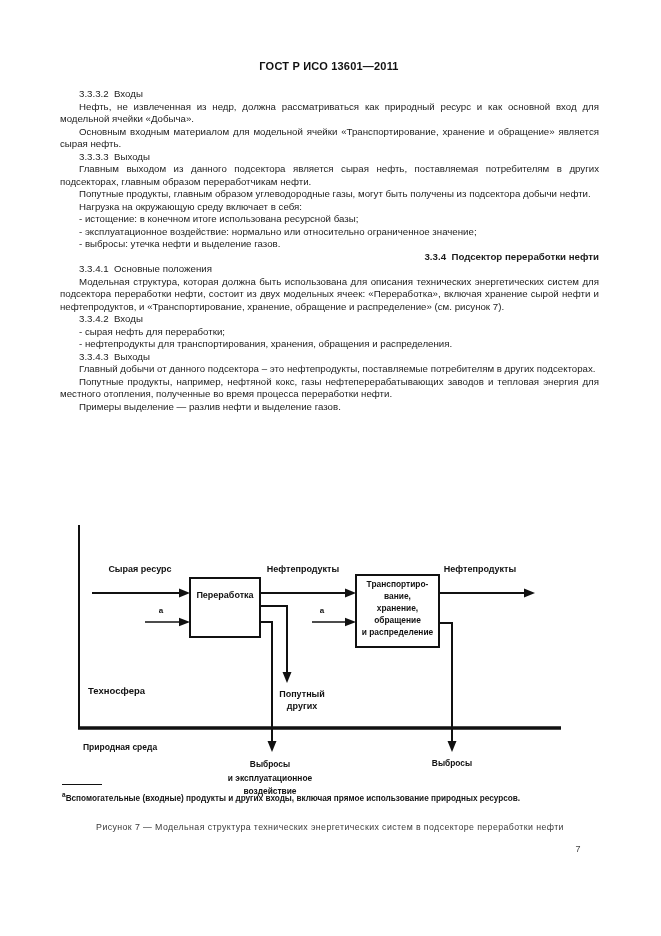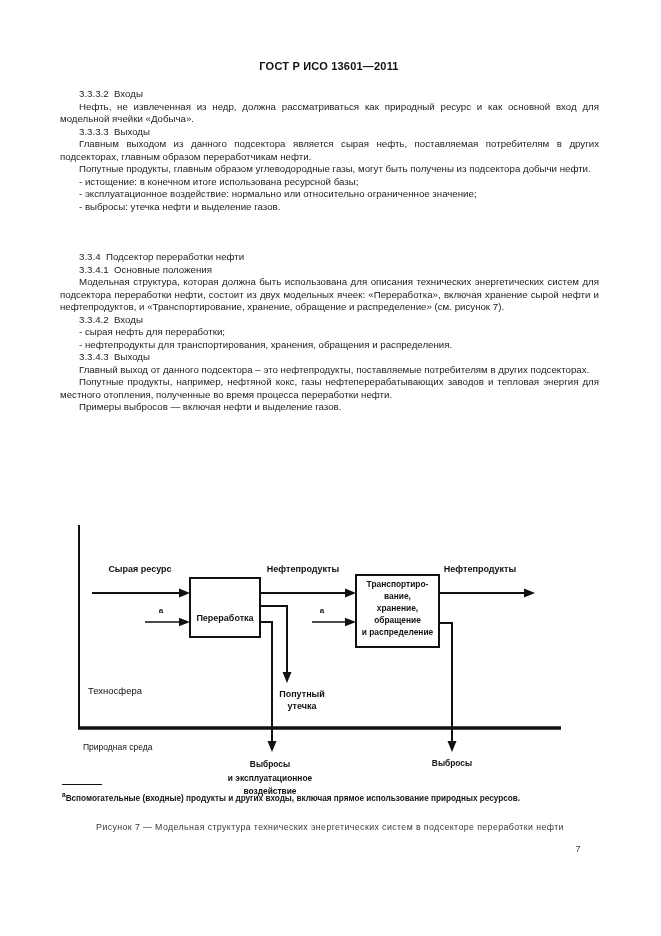--- a/index.html
+++ b/index.html
@@ -10,35 +10,35 @@
   }
   .doc-header{
     position:absolute;top:60px;left:60px;width:538px;
     text-align:center;font-weight:bold;font-size:11px;letter-spacing:.2px;color:#111;
   }
   .text-block{
     position:absolute;left:60px;top:88px;width:539px;
     font-size:9.7px;line-height:12.52px;text-align:justify;color:#1c1c1c;
   }
   .text-block p{margin:0;text-indent:19px;}
-  .text-block p.bold{font-weight:normal;text-align:left;margin-top:38px;}
+  .text-block p.bold{font-weight:bold;text-align:right;}
   .figure{
     position:absolute;left:60px;top:520px;width:540px;height:292px;
   }
   .figure svg{position:absolute;left:0;top:0;}
   .fig-label{
     position:absolute;font-weight:bold;font-size:9px;line-height:11px;color:#111;
     white-space:pre-line;text-align:center;
   }
   .fig-label.small{font-size:8.4px;}
   .fig-box-label{
     position:absolute;display:flex;align-items:center;justify-content:center;
     font-weight:bold;color:#111;text-align:center;white-space:pre-line;
   }
-  .zone-label{position:absolute;font-weight:normal;color:#111;text-align:left;}
+  .zone-label{position:absolute;font-weight:bold;color:#111;text-align:left;}
   .sup-a{font-weight:bold;font-size:8px;color:#111;position:absolute;text-align:center;}
   .footnote{
     position:absolute;left:62px;top:784px;width:520px;font-size:8.2px;font-weight:bold;color:#151515;
   }
   .footnote .rule{width:40px;border-top:1.6px solid #111;margin-bottom:6px;}
   .footnote sup{font-size:6.5px;vertical-align:super;}
   .fig-caption{
     position:absolute;left:60px;top:822px;width:540px;text-align:center;
     font-size:8.8px;letter-spacing:.4px;color:#3a3a3a;
   }
@@ -48,36 +48,38 @@
   }
 </style>
 </head>
 <body>
 
 <div class="doc-header">ГОСТ Р ИСО 13601—2011</div>
 
 <div class="text-block">
   <p>3.3.3.2&nbsp; Входы</p>
   <p>Нефть, не извлеченная из недр, должна рассматриваться как природный ресурс и как основной вход для модельной ячейки «Добыча».</p>
+  <p>Основным входным материалом для модельной ячейки «Транспортирование, хранение и обращение» является сырая нефть.</p>
   <p>3.3.3.3&nbsp; Выходы</p>
   <p>Главным выходом из данного подсектора является сырая нефть, поставляемая потребителям в других подсекторах, главным образом переработчикам нефти.</p>
   <p>Попутные продукты, главным образом углеводородные газы, могут быть получены из подсектора добычи нефти.</p>
+  <p>Нагрузка на окружающую среду включает в себя:</p>
   <p>- истощение: в конечном итоге использована ресурсной базы;</p>
   <p>- эксплуатационное воздействие: нормально или относительно ограниченное значение;</p>
   <p>- выбросы: утечка нефти и выделение газов.</p>
   <p class="bold">3.3.4&nbsp; Подсектор переработки нефти</p>
   <p>3.3.4.1&nbsp; Основные положения</p>
   <p>Модельная структура, которая должна быть использована для описания технических энергетических систем для подсектора переработки нефти, состоит из двух модельных ячеек: «Переработка», включая хранение сырой нефти и нефтепродуктов, и «Транспортирование, хранение, обращение и распределение» (см. рисунок 7).</p>
   <p>3.3.4.2&nbsp; Входы</p>
   <p>- сырая нефть для переработки;</p>
   <p>- нефтепродукты для транспортирования, хранения, обращения и распределения.</p>
   <p>3.3.4.3&nbsp; Выходы</p>
-  <p>Главный выход от данного подсектора – это нефтепродукты, поставляемые потребителям в других подсекторах.</p>
+  <p>Главный добычи от данного подсектора – это нефтепродукты, поставляемые потребителям в других подсекторах.</p>
   <p>Попутные продукты, например, нефтяной кокс, газы нефтеперерабатывающих заводов и тепловая энергия для местного отопления, полученные во время процесса переработки нефти.</p>
-  <p>Примеры выбросов — включая нефти и выделение газов.</p>
+  <p>Примеры выделение — разлив нефти и выделение газов.</p>
 </div>
 
 <div class="figure">
   <svg width="540" height="292" viewBox="0 0 540 292">
 
     <line x1="19" y1="5" x2="19" y2="209" stroke="#111" stroke-width="2"></line>
     <line x1="18" y1="208" x2="501" y2="208" stroke="#111" stroke-width="3.5"></line>
 
     <rect x="130" y="58" width="70" height="59" fill="#ffffff" stroke="#111" stroke-width="2"></rect>
     <rect x="296" y="55" width="83" height="72" fill="#ffffff" stroke="#111" stroke-width="2"></rect>
@@ -106,29 +108,29 @@
     <path d="M379,103 H392 V221" fill="none" stroke="#111" stroke-width="2"></path>
     <polygon points="387.5,221 396.5,221 392,232" fill="#111"></polygon>
   </svg>
 
   <div class="fig-label" style="left:30px;top:44px;width:100px;">Сырая ресурс</div>
   <div class="fig-label" style="left:193px;top:44px;width:100px;">Нефтепродукты</div>
   <div class="fig-label" style="left:370px;top:44px;width:100px;">Нефтепродукты</div>
   <div class="sup-a" style="left:95px;top:86px;width:12px;">а</div>
   <div class="sup-a" style="left:256px;top:86px;width:12px;">а</div>
 
-  <div class="fig-box-label" style="left:131px;top:69px;width:68px;height:57px;font-size:9px;">Переработка</div>
+  <div class="fig-box-label" style="left:131px;top:46px;width:68px;height:57px;font-size:9px;">Переработка</div>
   <div class="fig-box-label" style="left:297px;top:56px;width:81px;height:64px;font-size:8.4px;line-height:12px;">Транспортиро-
 вание,
 хранение,
 обращение
 и распределение</div>
 
   <div class="fig-label" style="left:202px;top:168px;width:80px;line-height:12px;">Попутный
-утечка</div>
+других</div>
 
   <div class="zone-label" style="left:28px;top:165px;font-size:9.5px;">Техносфера</div>
   <div class="zone-label" style="left:23px;top:222px;font-size:8.5px;">Природная среда</div>
 
   <div class="fig-label small" style="left:135px;top:238px;width:150px;line-height:13.5px;">Выбросы
 и эксплуатационное
 воздействие</div>
   <div class="fig-label small" style="left:342px;top:238px;width:100px;">Выбросы</div>
 </div>
 

